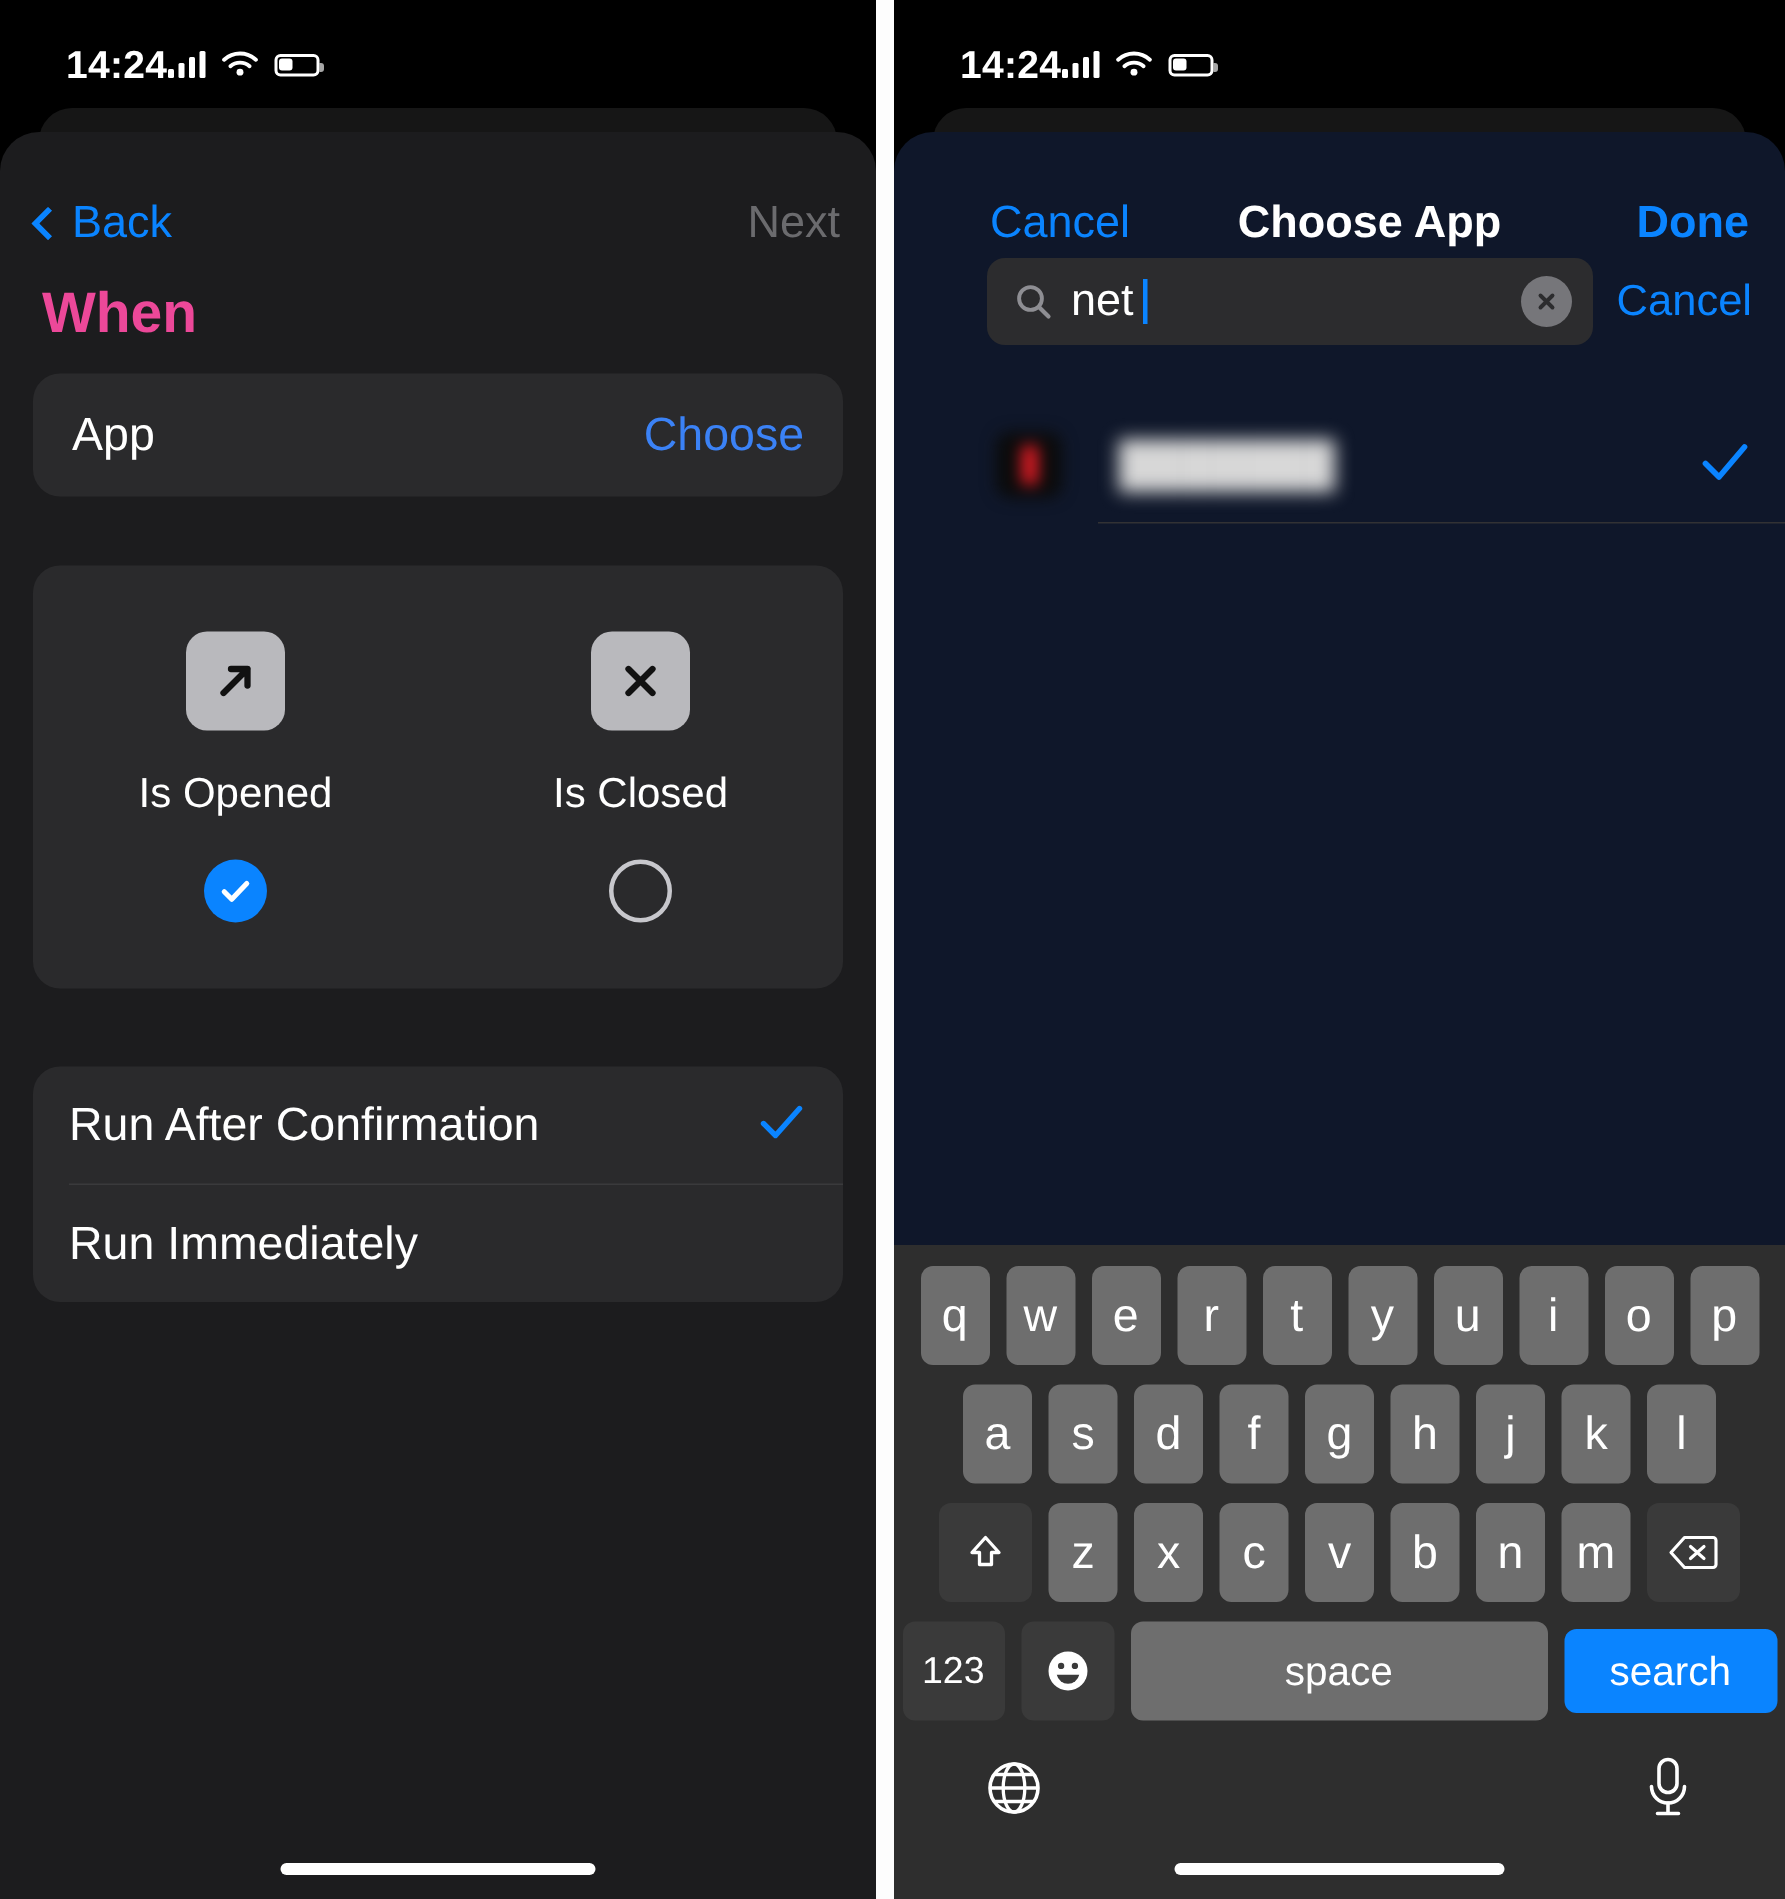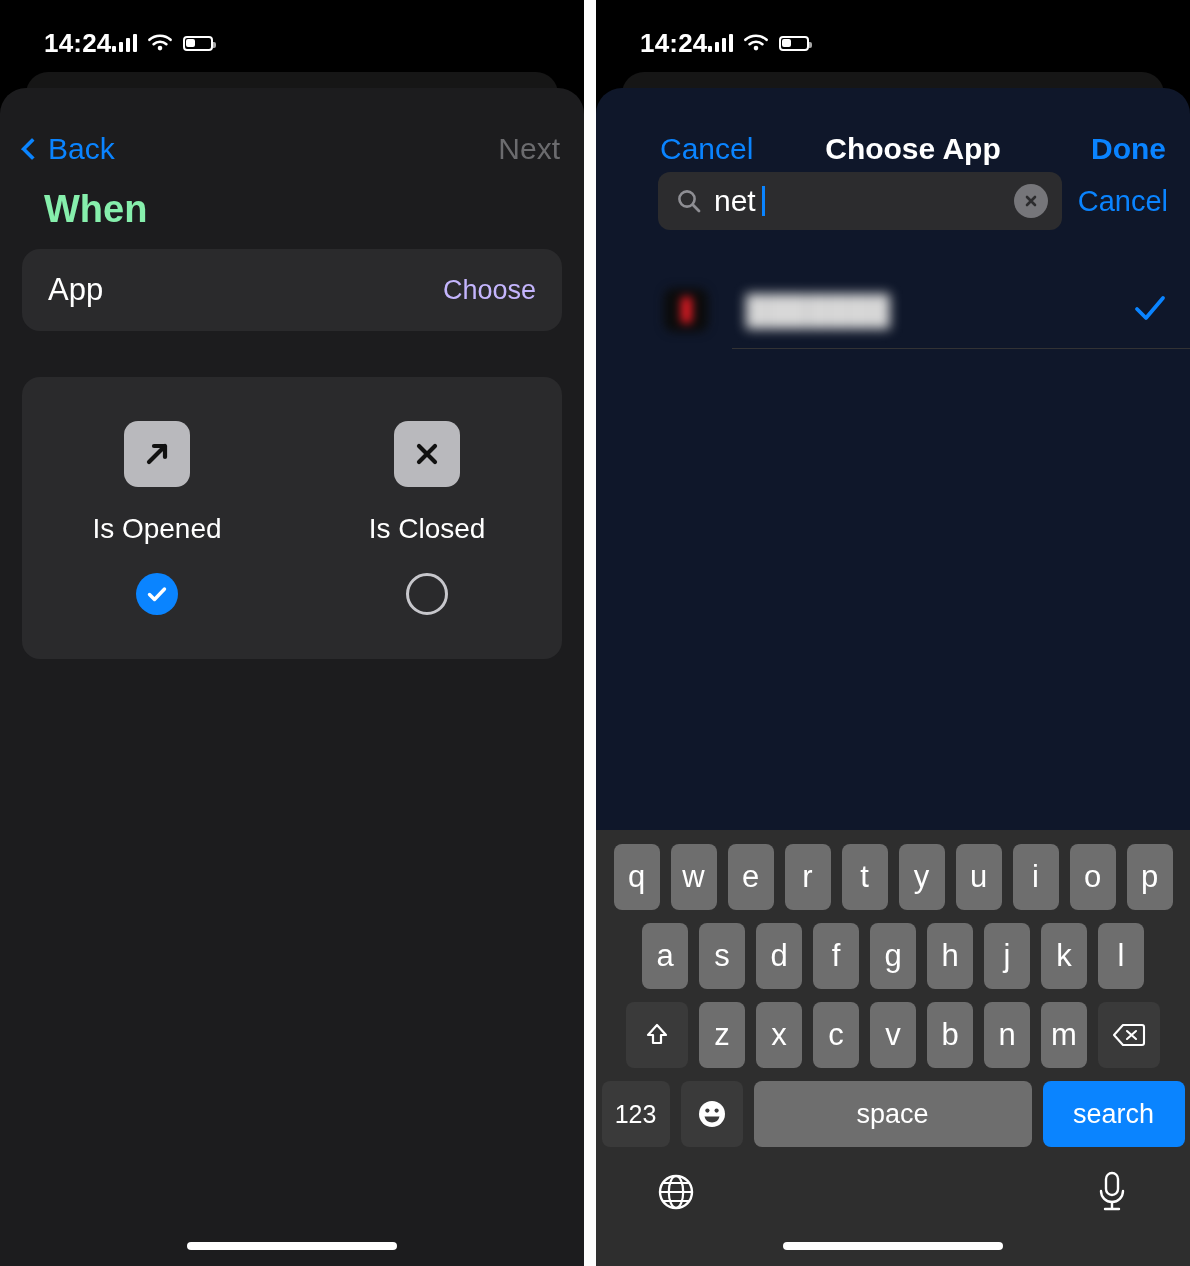--- a/index.html
+++ b/index.html
@@ -48,26 +48,26 @@
   .navbar { position:relative; height: 78px; display:flex; align-items:flex-end; padding: 0 24px; }
   .nav-back { display:flex; align-items:center; gap:6px; color:#0a84ff; font-size:30px; cursor:pointer; }
   .chev { width:16px; height:16px; border-left:4px solid #0a84ff; border-bottom:4px solid #0a84ff;
           transform: rotate(45deg); margin-right:2px; border-radius:1px; }
   .nav-next { margin-left:auto; color:#6b6b6e; font-size:30px; }
   .nav-left-btn { color:#0a84ff; font-size:30px; cursor:pointer; }
   .nav-title { position:absolute; left:0; right:0; text-align:center; color:#fff; font-size:30px; font-weight:700; pointer-events:none; }
   .nav-right-btn { margin-left:auto; color:#0a84ff; font-size:30px; font-weight:700; cursor:pointer; z-index:3;}
 
   
-  .section-title { color:#86efac; font-size:38px; font-weight:700; padding: 22px 44px 16px; }
+  .section-title { color:#ec4899; font-size:38px; font-weight:700; padding: 22px 28px 16px; }
   .card { background:#2a2a2c; border-radius:18px; margin: 0 22px; }
   .card.app-row { display:flex; align-items:center; justify-content:space-between;
                   padding: 0 26px; height: 82px; margin-top: 2px; }
   .app-label { color:#fff; font-size:31px; }
-  .choose-link { color:#c4b5fd; font-size:27px; cursor:pointer; }
+  .choose-link { color:#3b82f6; font-size:31px; cursor:pointer; }
 
   .trigger-card { margin: 46px 22px 0; background:#2a2a2c; border-radius:18px;
                   display:flex; padding: 44px 0 44px; }
   .trig { flex:1; display:flex; flex-direction:column; align-items:center; gap:0; cursor:pointer; }
   .trig-icon { width:66px; height:66px; border-radius:14px; background:#b9b9bd;
                display:flex; align-items:center; justify-content:center; }
   .trig-label { color:#fff; font-size:28px; margin-top: 26px; font-weight:400; }
   .radio { margin-top: 28px; width:42px; height:42px; border-radius:50%; display:flex; align-items:center; justify-content:center; }
   .radio.on  { background:#0a84ff; }
   .radio.off { border:3px solid #c7c7cc; }
@@ -104,21 +104,21 @@
   .krow.r1 { padding-top: 14px; }
   .krow.r2 { padding-top: 13px; }
   .krow.r3 { padding-top: 13px; }
   .krow.r4 { padding-top: 13px; }
   .key { background:#6e6e6e; color:#fff; border-radius:8px; width:46px; height:66px;
          display:flex; align-items:center; justify-content:center; font-size:31px; cursor:pointer; }
   .key.wide { background:#3a3a3a; width:62px; }
   .key.num  { background:#3a3a3a; width:68px; height:66px; font-size:25px; }
   .key.emoji{ background:#3a3a3a; width:62px; height:66px; }
   .key.space{ background:#6e6e6e; width:278px; height:66px; font-size:27px; }
-  .key.search{ background:#0a84ff; width:142px; height:66px; font-size:27px; }
+  .key.search{ background:#0a84ff; width:142px; height:56px; font-size:27px; }
   .kbrow-bottom { display:flex; align-items:center; justify-content:space-between; padding: 22px 58px 0; }
   .globe, .mic { cursor:pointer; }
 
   .home-ind { position:absolute; bottom:16px; left:50%; transform:translateX(-50%);
               width:210px; height:8px; background:#fff; border-radius:5px; z-index:10; }
   .home-ind.right { width:220px; }
 </style>
 </head>
 <body>
 
@@ -183,20 +183,34 @@
           <div class="trig-icon">
             <svg width="38" height="38" viewBox="0 0 38 38">
               <path d="M11 11l16 16M27 11L11 27" stroke="#111" stroke-width="4.2" stroke-linecap="round"></path>
             </svg>
           </div>
           <div class="trig-label">Is Closed</div>
           <div class="radio off"></div>
         </div>
       </div>
 
+      <div class="run-card">
+        <div class="run-row">
+          <span class="rtext">Run After Confirmation</span>
+          <span class="rcheck">
+            <svg width="34" height="34" viewBox="0 0 34 34">
+                <path d="M5 18l8 8L29 8" stroke="#0a84ff" stroke-width="3.6" fill="none" stroke-linecap="round" stroke-linejoin="round"></path>
+              </svg>
+          </span>
+        </div>
+        <div class="divider"></div>
+        <div class="run-row">
+          <span class="rtext">Run Immediately</span>
+        </div>
+      </div>
 
     </div>
 
     <div class="home-ind"></div>
   </div>
 
   <div class="gap"></div>
 
   <div class="phone phone-right">
 

